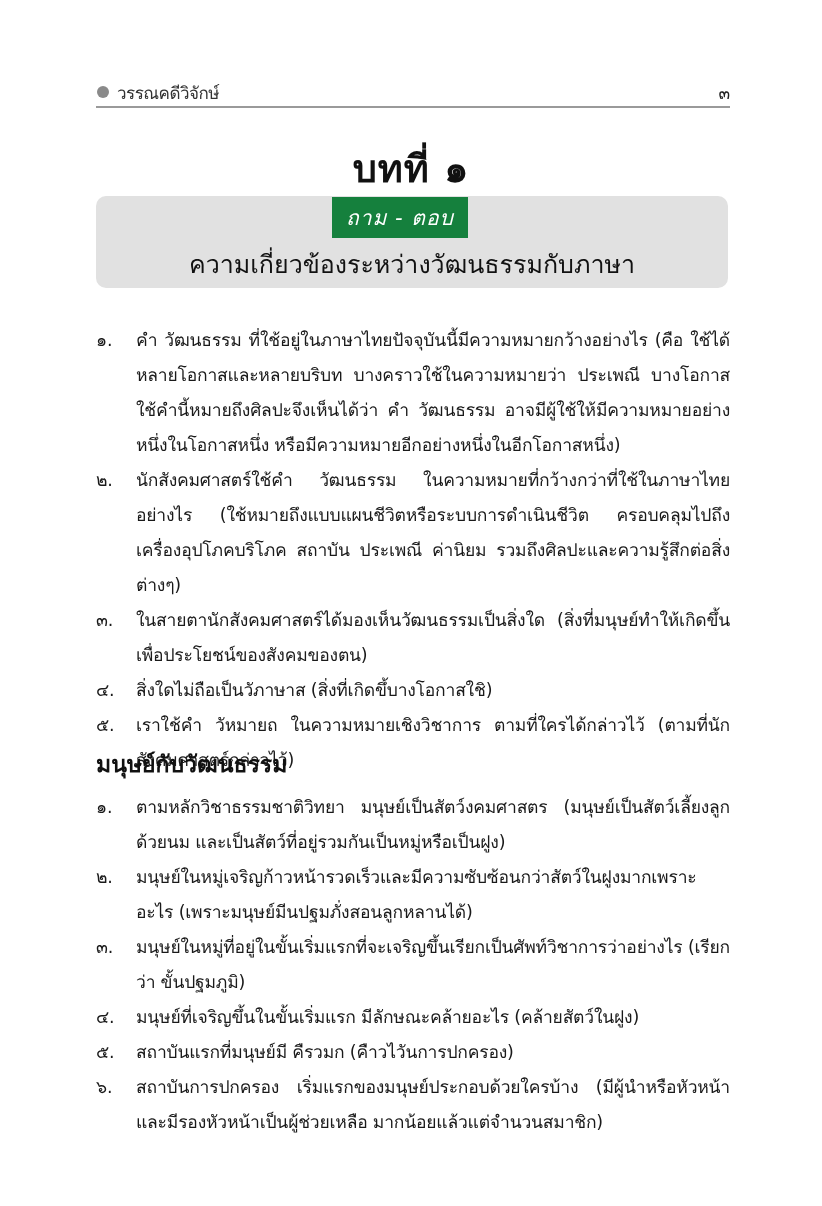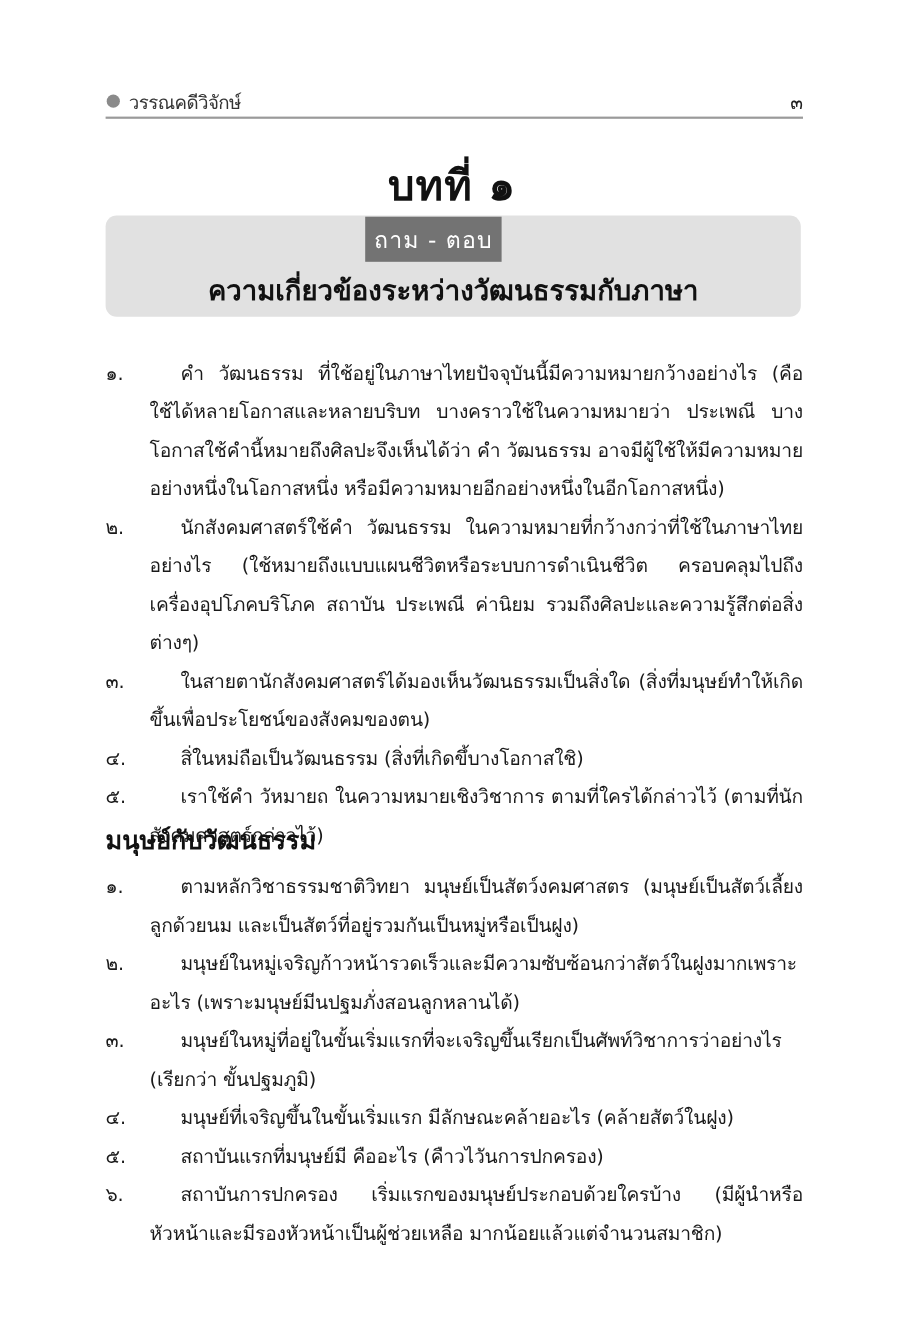--- a/index.html
+++ b/index.html
@@ -76,37 +76,38 @@
       top: 196px;
       width: 632px;
       height: 92px;
       background: #e1e1e1;
       border-radius: 10px;
     }
     .qa-label {
       position: absolute;
       left: 332px;
       top: 197px;
-      width: 124px;
+      width: 136px;
       height: 41px;
-      background: #737373;
+      background: #15803d;
       color: #ffffff;
       font-size: 21px;
       display: flex;
       align-items: center;
       justify-content: center;
       letter-spacing: 1px;
+      font-style: italic;
     }
     .box-subtitle {
       position: absolute;
       left: 96px;
       width: 632px;
       top: 244px;
       text-align: center;
-      font-weight: bold;
+      font-weight: normal;
       font-size: 25px;
       color: #111;
     }
     .qa-list {
       position: absolute;
       left: 96px;
       width: 634px;
       margin: 0;
       padding: 0;
       list-style: none;
@@ -120,21 +121,21 @@
       color: #1a1a1a;
       text-align: justify;
       letter-spacing: -0.2px;
     }
     .qa-num {
       position: absolute;
       left: 0;
       top: 0;
       width: 36px;
     }
-    .qa-q { font-style: normal; margin-left: 28px; }
+    .qa-q { font-style: normal; }
     .qa-a { }
     .section-heading {
       position: absolute;
       left: 96px;
       top: 746px;
       font-weight: bold;
       font-size: 23px;
       color: #111;
     }
   </style>
@@ -166,21 +167,21 @@
     <li class="qa-item">
       <span class="qa-num">๒.</span>
       <span class="qa-q">นักสังคมศาสตร์ใช้คำ วัฒนธรรม ในความหมายที่กว้างกว่าที่ใช้ในภาษาไทยอย่างไร </span><span class="qa-a">(ใช้หมายถึงแบบแผนชีวิตหรือระบบการดำเนินชีวิต ครอบคลุมไปถึงเครื่องอุปโภคบริโภค  สถาบัน  ประเพณี  ค่านิยม รวมถึงศิลปะและความรู้สึกต่อสิ่งต่างๆ)</span>
     </li>
     <li class="qa-item">
       <span class="qa-num">๓.</span>
       <span class="qa-q">ในสายตานักสังคมศาสตร์ได้มองเห็นวัฒนธรรมเป็นสิ่งใด </span><span class="qa-a">(สิ่งที่มนุษย์ทำให้เกิดขึ้นเพื่อประโยชน์ของสังคมของตน)</span>
     </li>
     <li class="qa-item">
       <span class="qa-num">๔.</span>
-      <span class="qa-q">สิ่ในหม่ถือเป็นวัฒนธรรม </span><span class="qa-a">(สิ่งที่เกิดขึ้บางโอกาสใชิ)</span>
+      <span class="qa-q">สิ่งใดไม่ถือเป็นวัภาษาส </span><span class="qa-a">(สิ่งที่เกิดขึ้บางโอกาสใชิ)</span>
     </li>
     <li class="qa-item">
       <span class="qa-num">๕.</span>
       <span class="qa-q">เราใช้คำ  วัหมายถ  ในความหมายเชิงวิชาการ  ตามที่ใครได้กล่าวไว้ </span><span class="qa-a">(ตามที่นักสังคมศาสตร์กล่าวไว้)</span>
     </li>
   </ol>
 
   <div class="section-heading">มนุษย์กับวัฒนธรรม</div>
 
   <ol class="qa-list" style="top:790px;">
@@ -195,21 +196,21 @@
     <li class="qa-item">
       <span class="qa-num">๓.</span>
       <span class="qa-q">มนุษย์ในหมู่ที่อยู่ในขั้นเริ่มแรกที่จะเจริญขึ้นเรียกเป็นศัพท์วิชาการว่าอย่างไร </span><span class="qa-a">(เรียกว่า   ขั้นปฐมภูมิ)</span>
     </li>
     <li class="qa-item">
       <span class="qa-num">๔.</span>
       <span class="qa-q">มนุษย์ที่เจริญขึ้นในขั้นเริ่มแรก มีลักษณะคล้ายอะไร </span><span class="qa-a">(คล้ายสัตว์ในฝูง)</span>
     </li>
     <li class="qa-item">
       <span class="qa-num">๕.</span>
-      <span class="qa-q">สถาบันแรกที่มนุษย์มี คืออะไร </span><span class="qa-a">(คืาวไวันการปกครอง)</span>
+      <span class="qa-q">สถาบันแรกที่มนุษย์มี คืรวมก </span><span class="qa-a">(คืาวไวันการปกครอง)</span>
     </li>
     <li class="qa-item">
       <span class="qa-num">๖.</span>
       <span class="qa-q">สถาบันการปกครอง เริ่มแรกของมนุษย์ประกอบด้วยใครบ้าง  </span><span class="qa-a">(มีผู้นำหรือหัวหน้าและมีรองหัวหน้าเป็นผู้ช่วยเหลือ มากน้อยแล้วแต่จำนวนสมาชิก)</span>
     </li>
   </ol>
 
 </div>
 
 </body></html>

